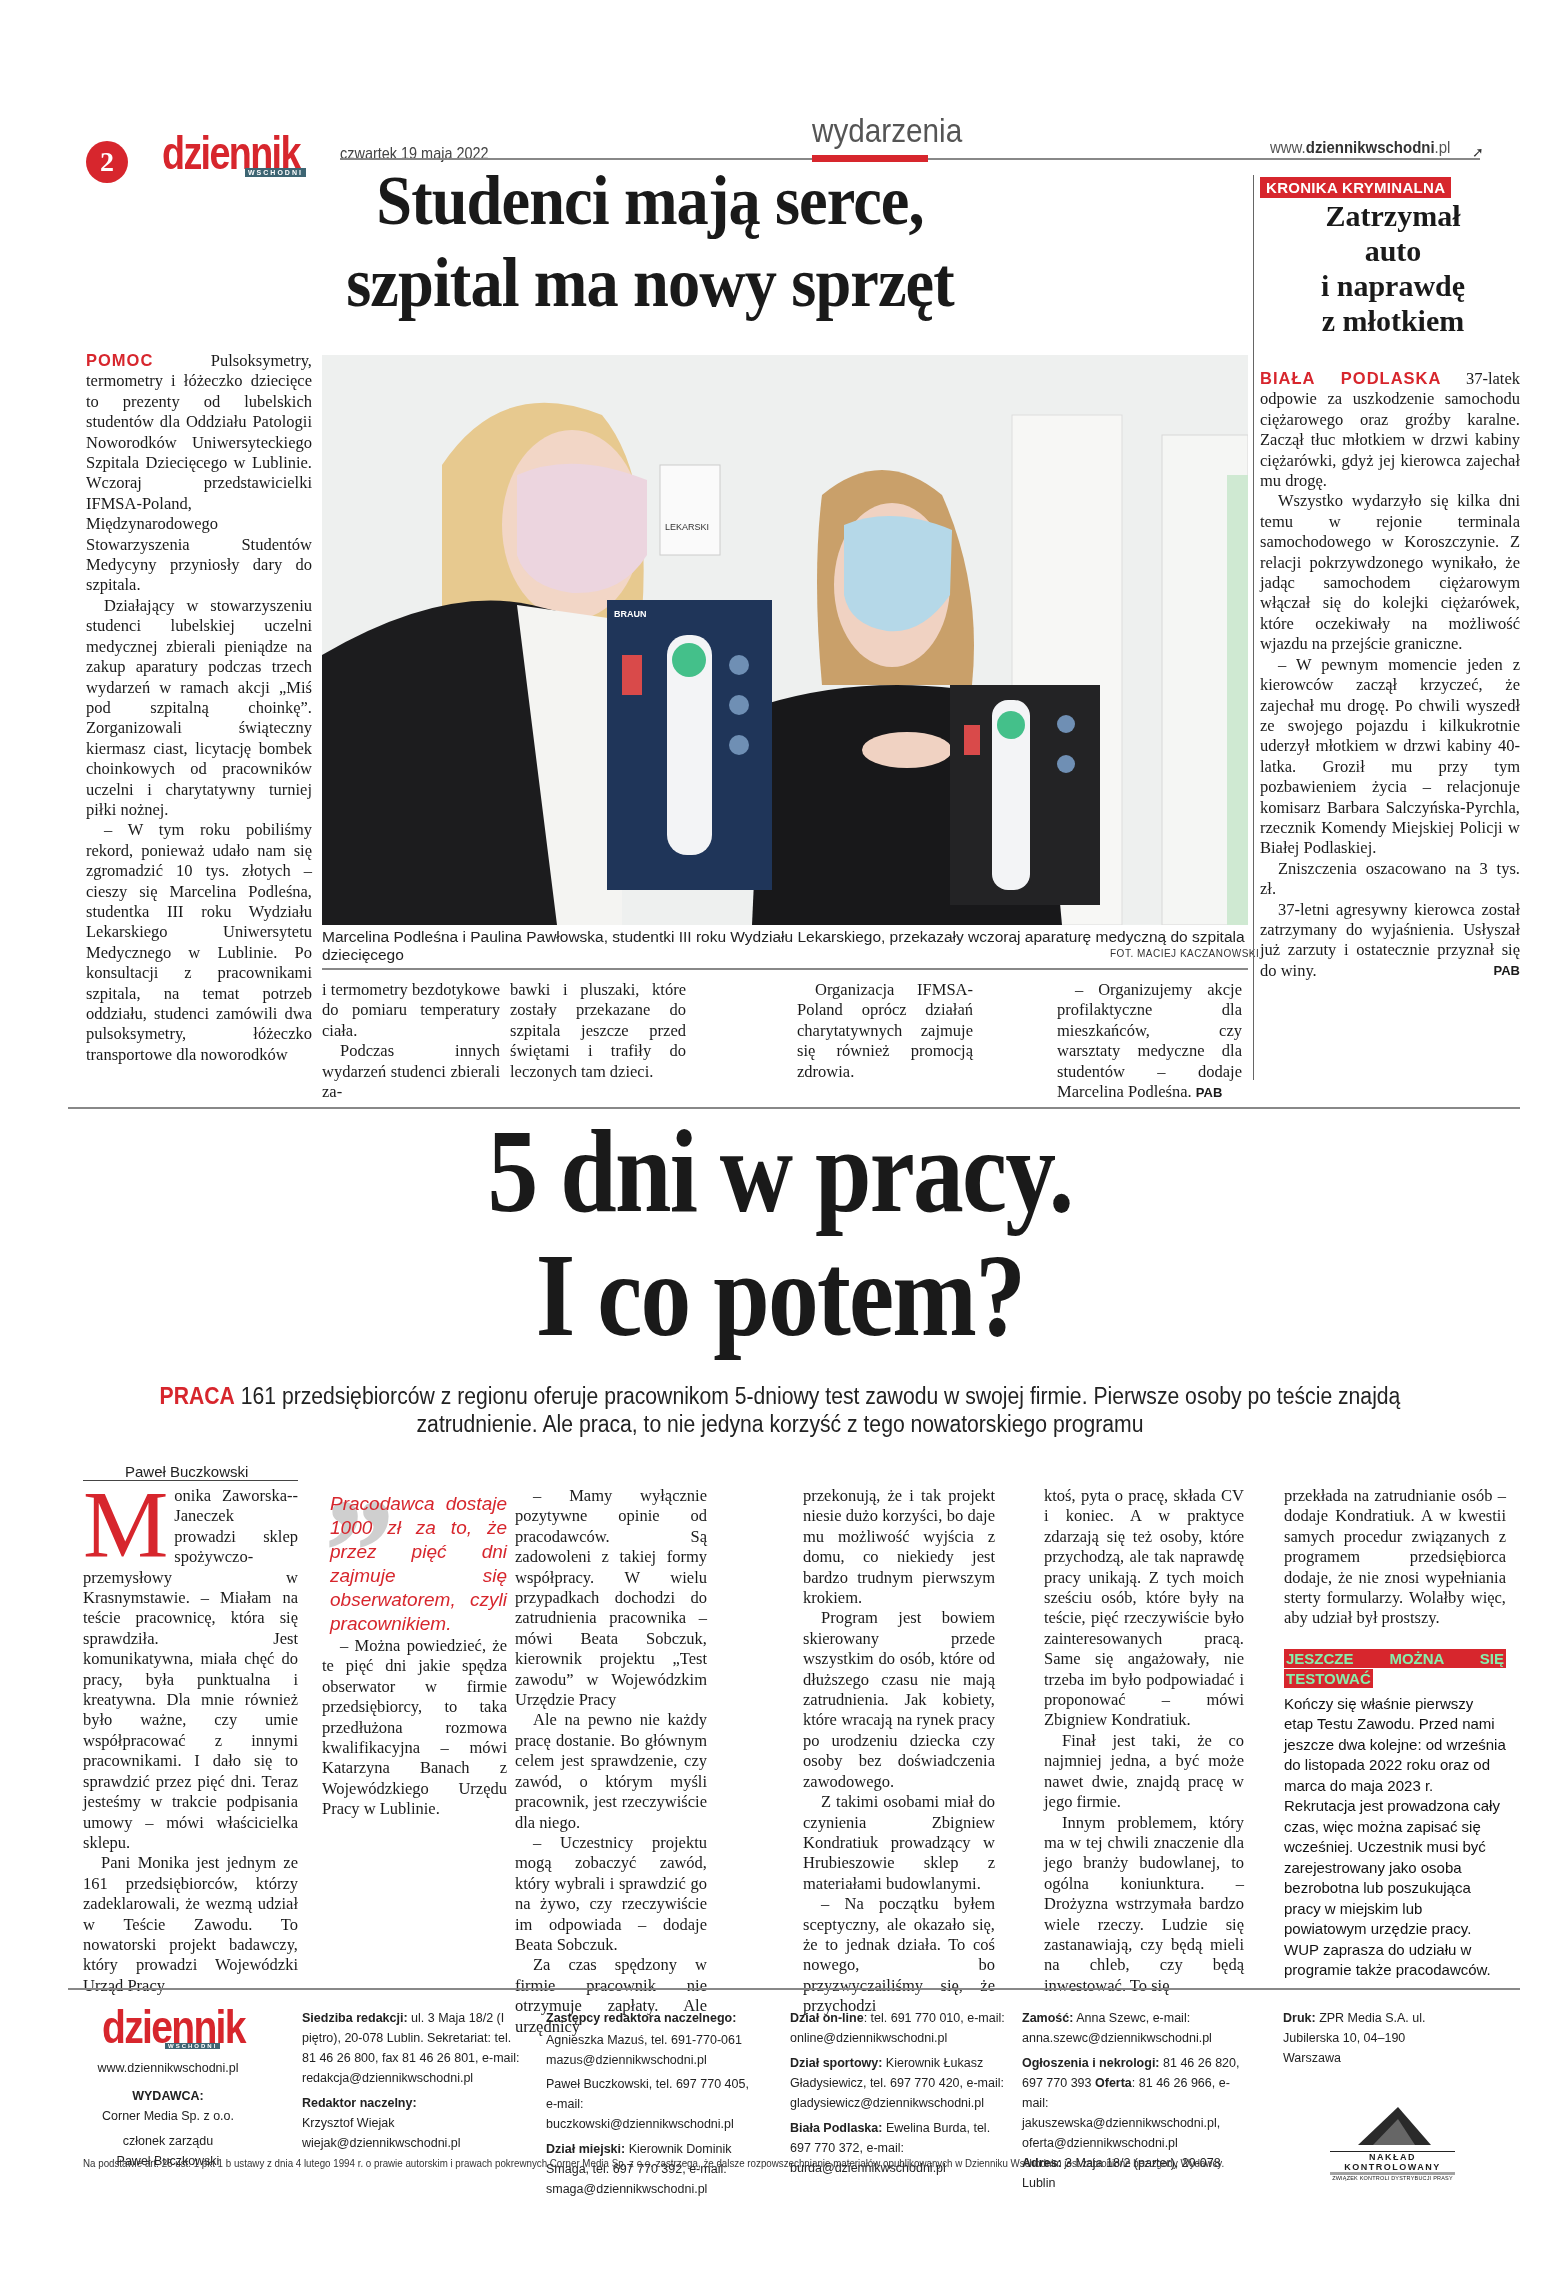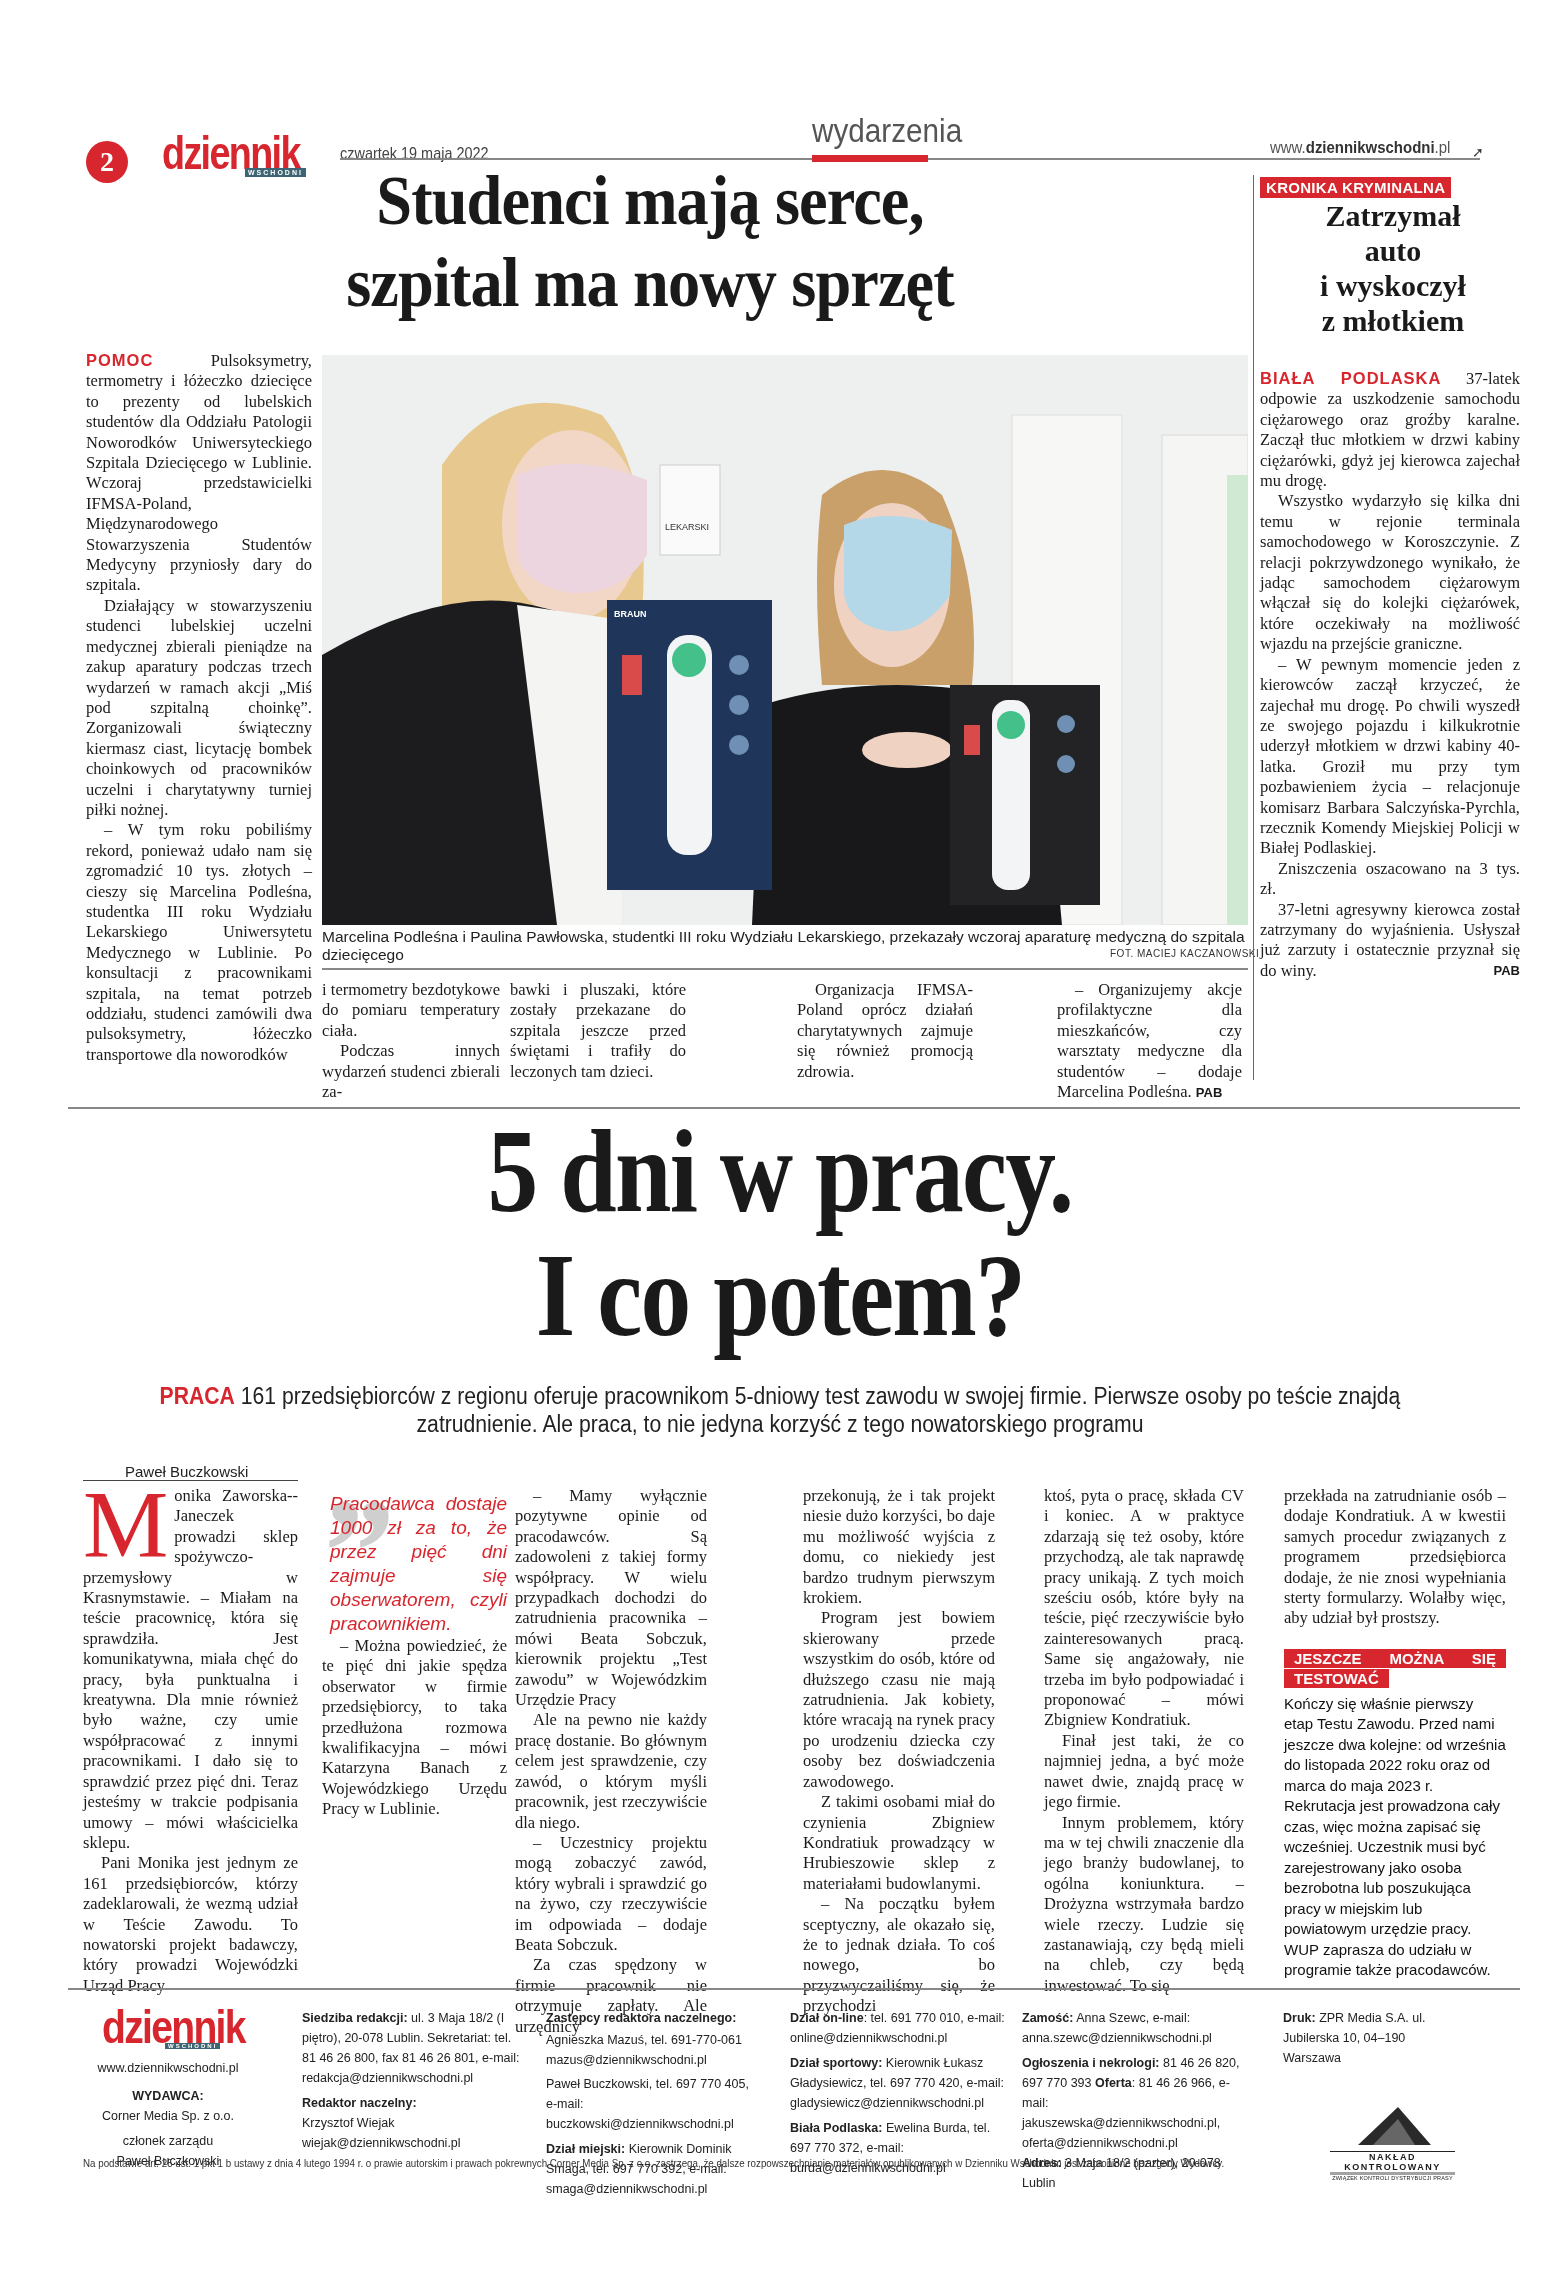--- a/index.html
+++ b/index.html
@@ -33,21 +33,21 @@
   .mid-rule{left:68px;top:1107px;width:1452px;height:2px;background:#888;}
   .h2{left:200px;top:1110px;width:1160px;text-align:center;font-size:118px;line-height:124px;font-weight:bold;letter-spacing:-2px;transform:scaleX(0.86);}
   .standfirst{left:100px;top:1382px;width:1360px;text-align:center;font-family:"Liberation Sans",sans-serif;font-size:23px;line-height:28px;color:#222;transform:scaleX(0.92);}
   .standfirst b{color:#d7262d;}
   .byline{left:125px;top:1463px;font-family:"Liberation Sans",sans-serif;font-size:15px;color:#222;}
   .byline-rule{left:83px;top:1480px;width:215px;height:1px;background:#444;}
   .dropcap{float:left;font-size:96px;line-height:74px;color:#d7262d;margin:2px 6px 0 0;font-family:"Liberation Serif",serif;}
   .quote{position:relative;color:#d7262d;font-family:"Liberation Sans",sans-serif;font-style:italic;font-size:19px;line-height:24px;margin:6px 0 0 0;padding-left:8px;}
   .quote .qmark{position:absolute;left:-6px;top:-16px;font-size:150px;color:#cfcfcf;font-family:"Liberation Serif",serif;line-height:150px;z-index:0;font-weight:bold;}
   .quote span.t{position:relative;z-index:1;}
-  .box-tag{display:inline;background:#d7262d;color:#ffffff;font-family:"Liberation Sans",sans-serif;font-weight:bold;font-size:15px;line-height:20px;padding:1px 10px;box-decoration-break:clone;-webkit-box-decoration-break:clone;}
+  .box-tag{display:inline;background:#d7262d;color:#86efac;font-family:"Liberation Sans",sans-serif;font-weight:bold;font-size:15px;line-height:20px;padding:1px 2px;box-decoration-break:clone;-webkit-box-decoration-break:clone;}
   .box-body{font-family:"Liberation Sans",sans-serif;font-size:15px;line-height:20.5px;color:#111;text-align:left;margin-top:4px;}
   
   .foot-rule{left:68px;top:1988px;width:1452px;height:2px;background:#888;}
   .flogo{left:102px;top:2003px;font-family:"Liberation Sans",sans-serif;font-weight:bold;font-size:46px;color:#d7262d;letter-spacing:-2px;transform:scaleX(0.85);transform-origin:left top;line-height:48px;}
   .flogo-sub{left:165px;top:2043px;background:#3d6573;color:#fff;font-family:"Liberation Sans",sans-serif;font-size:6px;font-weight:bold;letter-spacing:2px;padding:0 3px;}
   .ft{font-family:Liberation Sans, sans-serif;font-size:12.5px;line-height:20px;color:#222;}
   .ft b{font-weight:bold;}
   .ft p{margin-bottom:5px;}
   .legal{left:83px;top:2157px;font-family:"Liberation Sans",sans-serif;font-size:10.5px;color:#333;white-space:nowrap;transform:scaleX(0.93);transform-origin:left top;}
   .zkdp{left:1330px;top:2105px;width:125px;text-align:center;}
@@ -132,21 +132,21 @@
 </div>
 <div class="abs col" style="left:1057px;top:980px;width:185px;">
   <p class="ind"><span>– Organizujemy akcje profilaktyczne dla mieszkańców, czy warsztaty medyczne dla studentów – dodaje Marcelina Podleśna.</span> <b style="font-family:'Liberation Sans',sans-serif;font-size:13px;">PAB</b></p>
 </div>
 
 <div class="abs vrule"></div>
 <div class="abs kk-tag">KRONIKA KRYMINALNA</div>
 <div class="abs kk-title">
   <div>Zatrzymał</div>
   <div>auto</div>
-  <div>i wyskoczył</div>
+  <div>i naprawdę</div>
   <div>z młotkiem</div>
 </div>
 <div class="abs col" style="left:1260px;top:368px;width:260px;">
   <p><span class="lead">BIAŁA PODLASKA</span> <span>37-latek odpowie za uszkodzenie samochodu ciężarowego oraz groźby karalne. Zaczął tłuc młotkiem w drzwi kabiny ciężarówki, gdyż jej kierowca zajechał mu drogę.</span></p>
   <p class="ind">Wszystko wydarzyło się kilka dni temu w rejonie terminala samochodowego w Koroszczynie. Z relacji pokrzywdzonego wynikało, że jadąc samochodem ciężarowym włączał się do kolejki ciężarówek, które oczekiwały na możliwość wjazdu na przejście graniczne.</p>
   <p class="ind">– W pewnym momencie jeden z kierowców zaczął krzyczeć, że zajechał mu drogę. Po chwili wyszedł ze swojego pojazdu i kilkukrotnie uderzył młotkiem w drzwi kabiny 40-latka. Groził mu przy tym pozbawieniem życia – relacjonuje komisarz Barbara Salczyńska-Pyrchla, rzecznik Komendy Miejskiej Policji w Białej Podlaskiej.</p>
   <p class="ind">Zniszczenia oszacowano na 3 tys. zł.</p>
   <p class="ind"><span>37-letni agresywny kierowca został zatrzymany do wyjaśnienia. Usłyszał już zarzuty i ostatecznie przyznał się do winy.</span> <b style="float:right;font-family:'Liberation Sans',sans-serif;font-size:13px;">PAB</b></p>
 </div>
 

